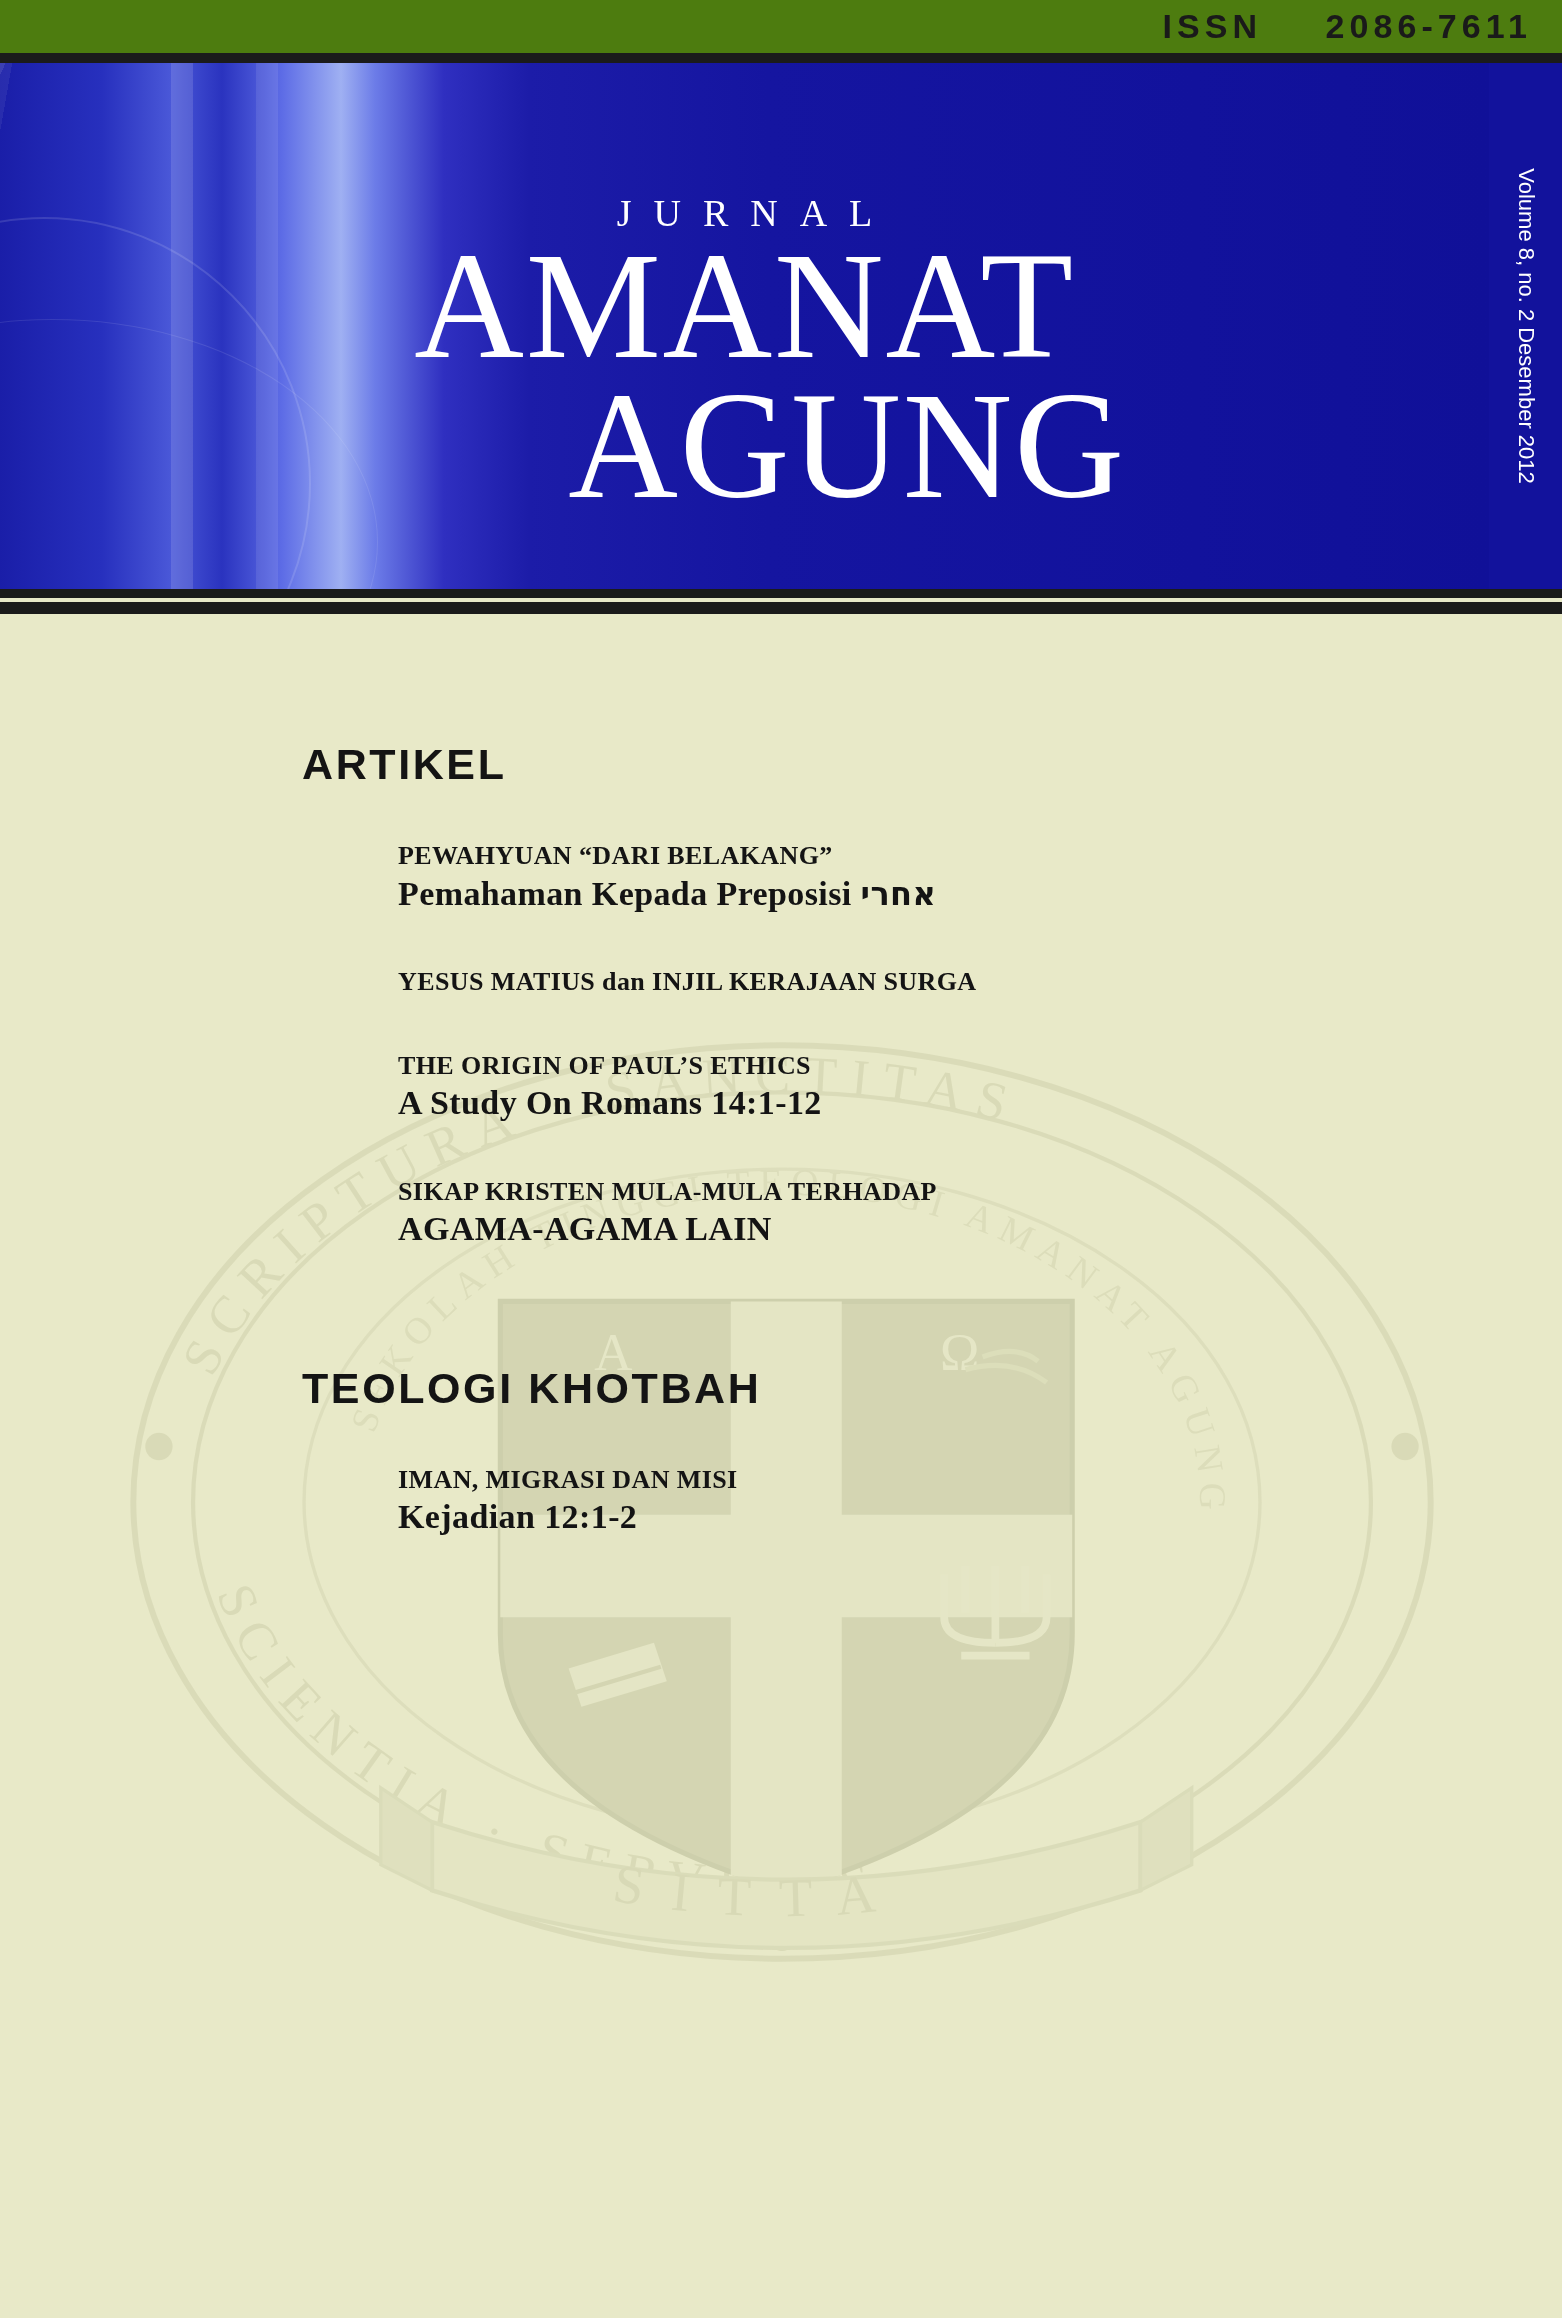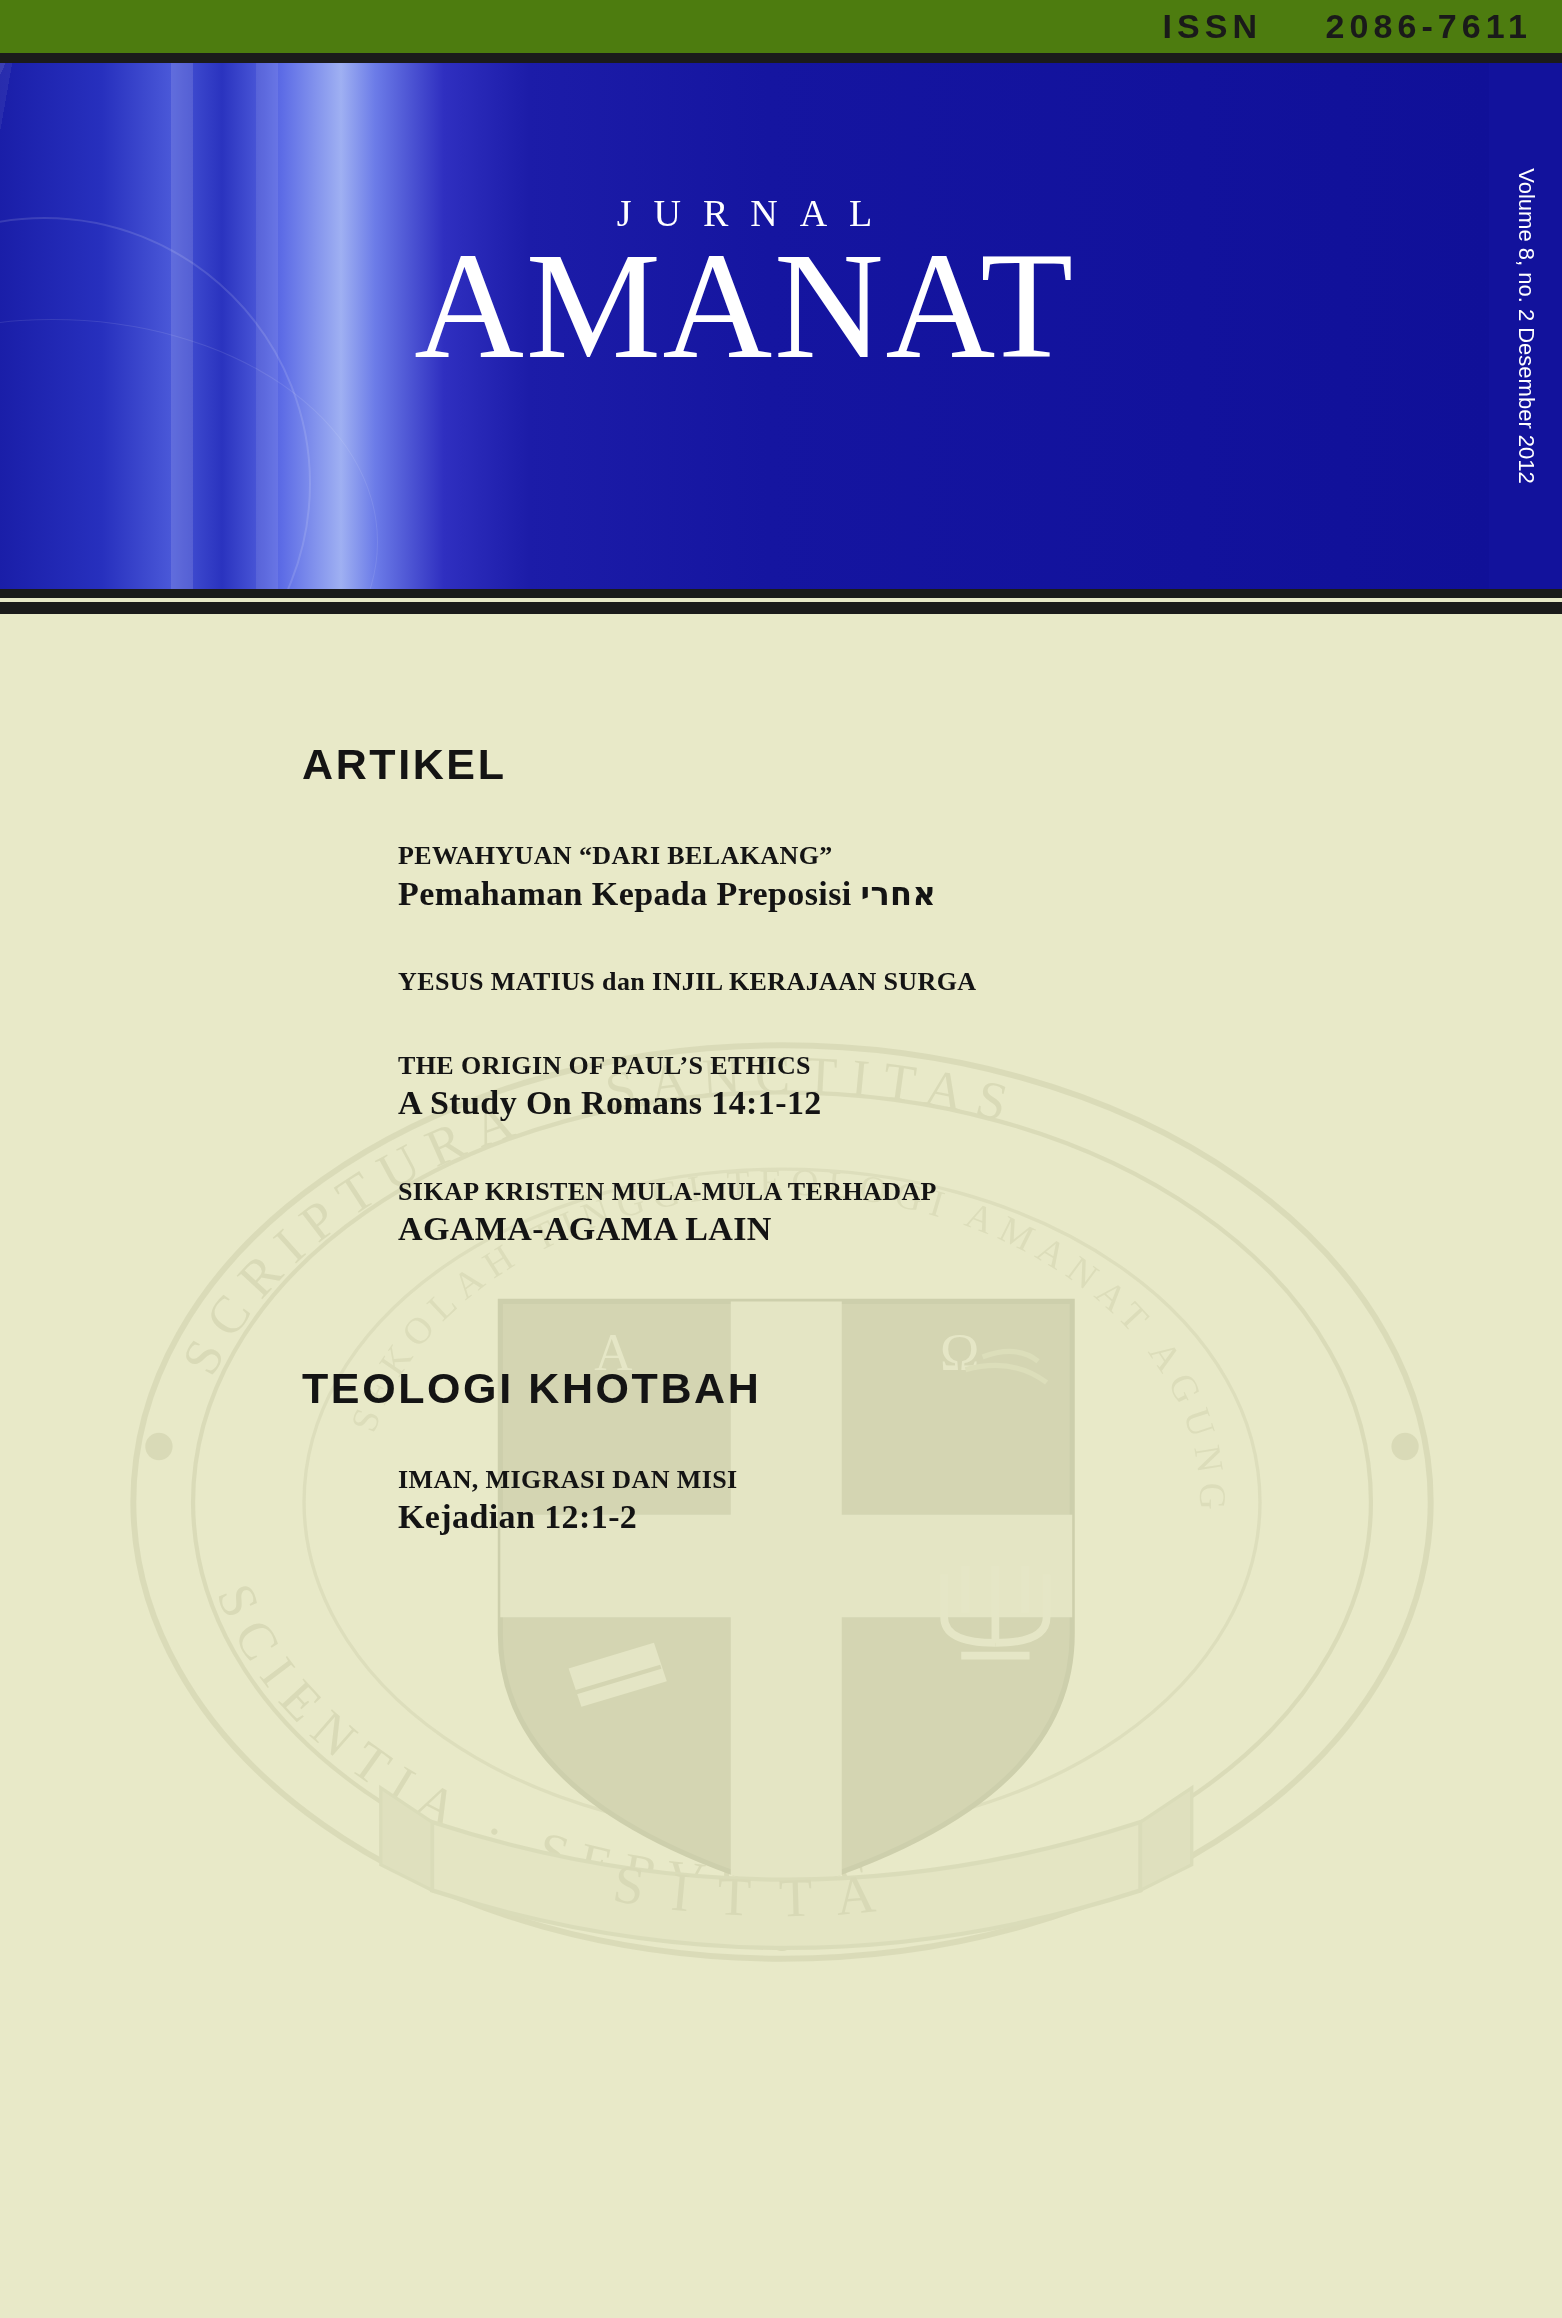--- a/index.html
+++ b/index.html
@@ -242,20 +242,21 @@
 
   <div class="masthead">
     <div class="mh-swash"></div>
     <div class="mh-arc"></div>
     <div class="mh-arc2"></div>
     <div class="mh-bar-light" style="left:171px"></div>
     <div class="mh-bar-light" style="left:256px;opacity:.7"></div>
 
     <div class="jurnal-word">JURNAL</div>
     <div class="title-amanat">AMANAT</div>
+    <div class="title-agung">AGUNG</div>
   </div>
 
   <div class="volume-strip">
     <div class="volume-text">Volume 8, no. 2 Desember 2012</div>
   </div>
 
   <div class="rule-bottom-thin"></div>
   <div class="rule-bottom-thick"></div>
 
   <svg class="watermark" viewBox="0 0 1700 1250">

